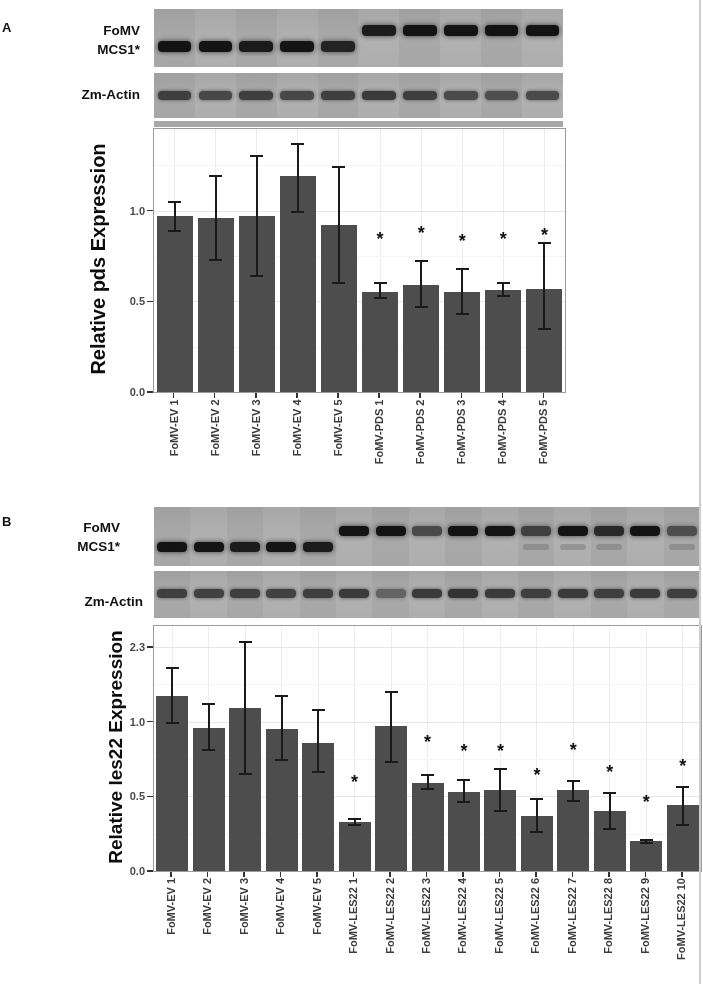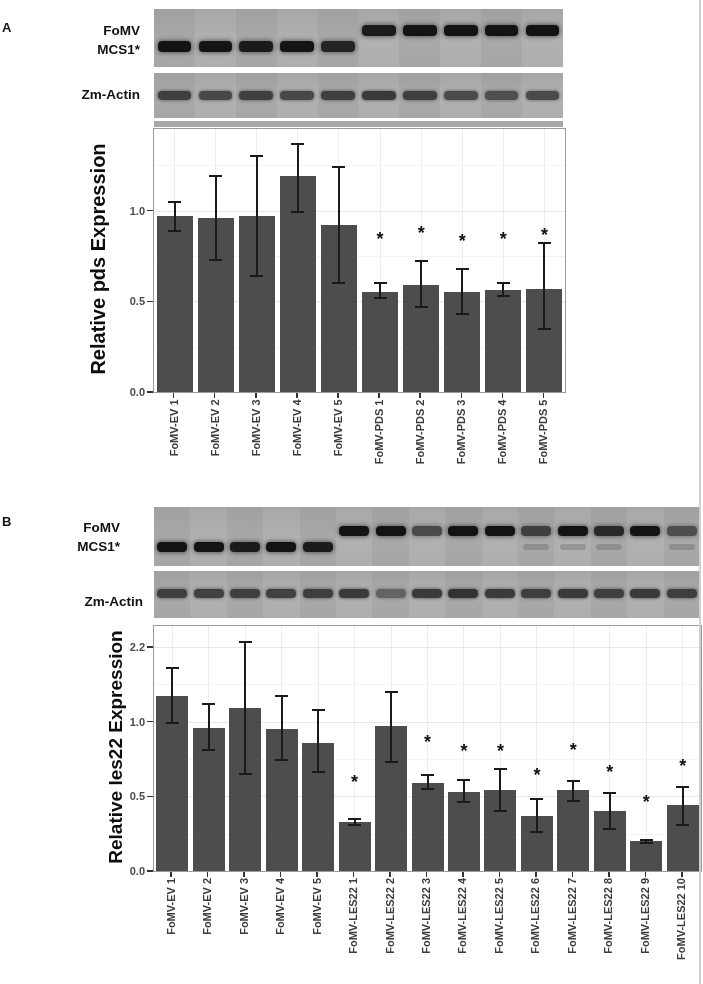--- a/index.html
+++ b/index.html
@@ -418,14 +418,14 @@
     <div class="xlab" style="left: 597.8px; top: 919px; width: 95px;">FoMV-LES22 9</div>
     <div class="tick" style="left: 681.017px; top: 872px; width: 1.5px; height: 5px;"></div>
     <div class="xlab" style="left: 634.267px; top: 919px; width: 95px;">FoMV-LES22 10</div>
     <div class="tick" style="left: 147px; top: 870.25px; width: 6px; height: 1.5px;"></div>
     <div class="ylab" style="left: 113px; top: 864px; width: 32px;">0.0</div>
     <div class="tick" style="left: 147px; top: 795.555px; width: 6px; height: 1.5px;"></div>
     <div class="ylab" style="left: 113px; top: 789.305px; width: 32px;">0.5</div>
     <div class="tick" style="left: 147px; top: 720.86px; width: 6px; height: 1.5px;"></div>
     <div class="ylab" style="left: 113px; top: 714.61px; width: 32px;">1.0</div>
     <div class="tick" style="left: 147px; top: 646.165px; width: 6px; height: 1.5px;"></div>
-    <div class="ylab" style="left: 113px; top: 639.915px; width: 32px;">2.2</div>
+    <div class="ylab" style="left: 113px; top: 639.915px; width: 32px;">2.3</div>
   </div>
 
 </body></html>

